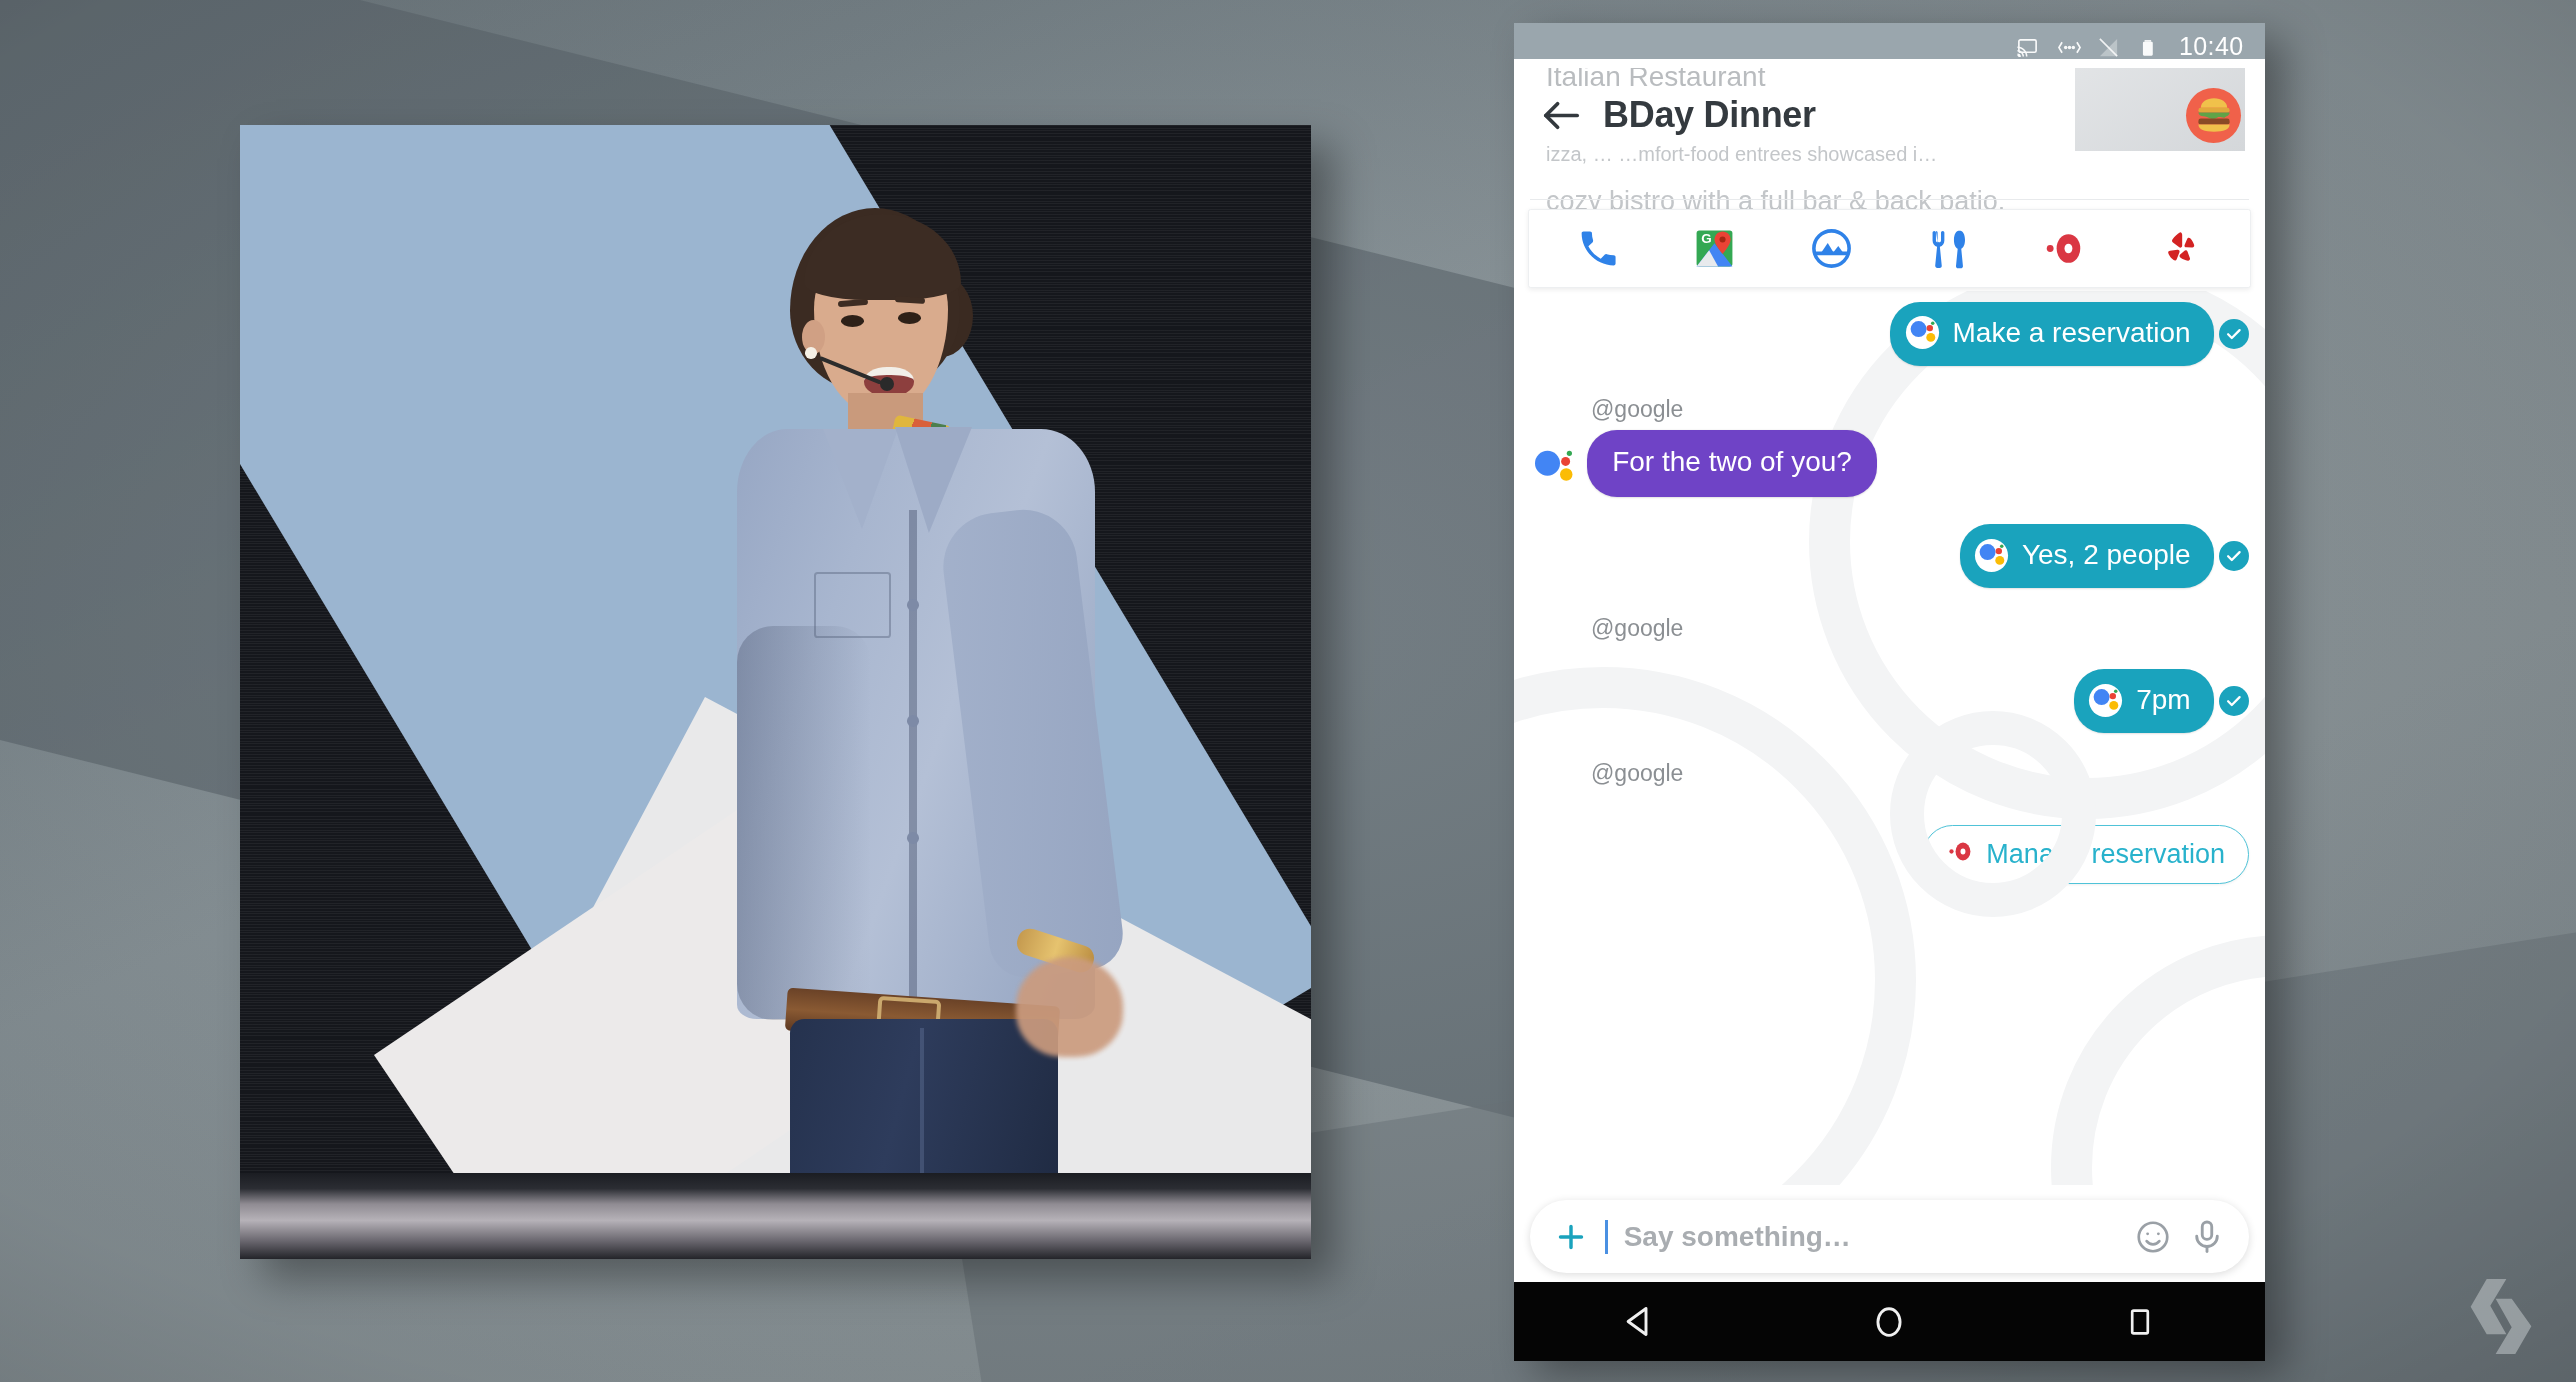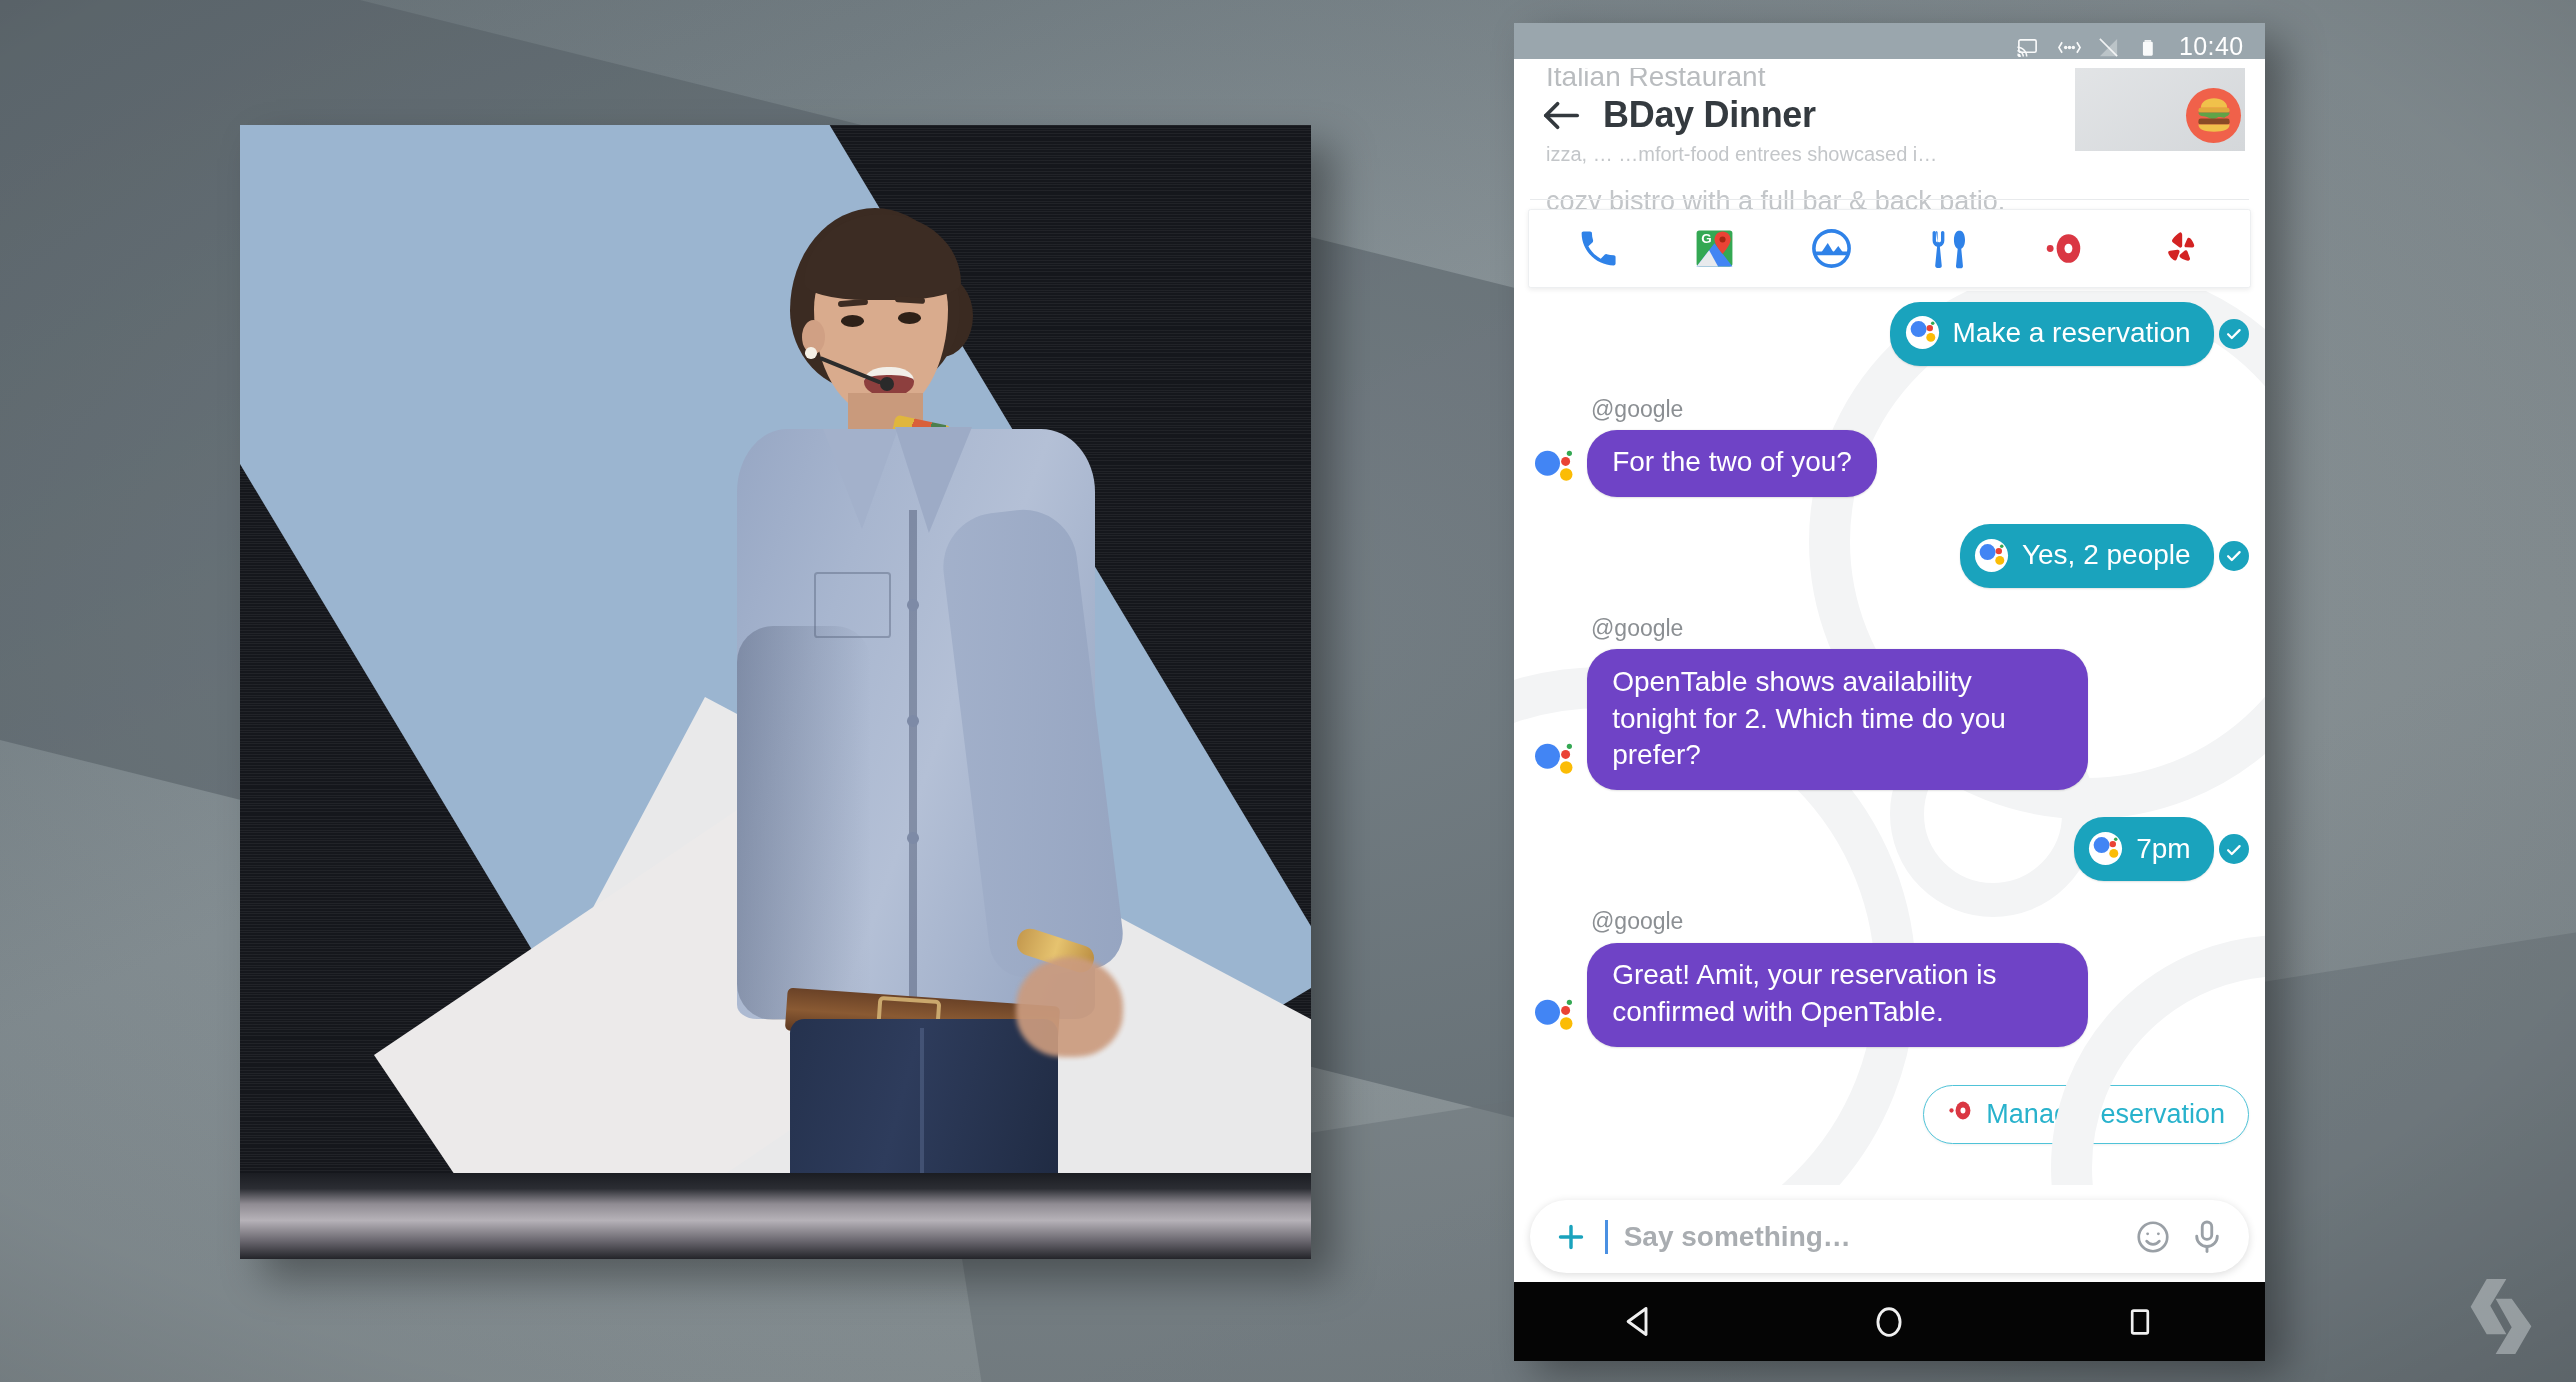--- a/index.html
+++ b/index.html
@@ -578,31 +578,20 @@
         </span>
         <span class="check">
           <svg viewBox="0 0 24 24" width="19.7" height="19.7" fill="none" stroke="#fff" stroke-width="2.8" stroke-linecap="round" stroke-linejoin="round">
               <path d="M5 12.5l4.5 4.5L19 7.5"></path>
             </svg>
         </span>
       </div>
 
       <div style="margin-top:27px">
         <div class="sender">@google</div>
-        <div class="msg-row in">
-          <span class="asst-avatar">
-            <svg viewBox="0 0 40 40" width="50" height="50">
-              <circle cx="14" cy="17" r="10" fill="#4285f4"></circle>
-              <circle cx="28.5" cy="15.5" r="3.6" fill="#ea4335"></circle>
-              <circle cx="29" cy="26" r="5" fill="#fbbc05"></circle>
-              <circle cx="31.5" cy="9" r="2.1" fill="#34a853"></circle>
-            </svg>
-          </span>
-          <span class="bubble-in">OpenTable shows availability tonight for 2. Which time do you prefer?</span>
-        </div>
       </div>
 
       <div class="msg-row out" style="margin-top:27px">
         <span class="bubble-out">
           <span class="asst-inline">
             <svg viewBox="0 0 40 40" width="39" height="39">
               <circle cx="20" cy="20" r="17" fill="#ffffff"></circle>
               <circle cx="16" cy="16.5" r="8.2" fill="#4285f4"></circle>
               <circle cx="27.5" cy="15.5" r="3.3" fill="#ea4335"></circle>
               <circle cx="28.5" cy="25" r="4.6" fill="#fbbc05"></circle>
@@ -613,31 +602,20 @@
         </span>
         <span class="check">
           <svg viewBox="0 0 24 24" width="19.7" height="19.7" fill="none" stroke="#fff" stroke-width="2.8" stroke-linecap="round" stroke-linejoin="round">
               <path d="M5 12.5l4.5 4.5L19 7.5"></path>
             </svg>
         </span>
       </div>
 
       <div style="margin-top:27px">
         <div class="sender">@google</div>
-        <div class="msg-row in">
-          <span class="asst-avatar">
-            <svg viewBox="0 0 40 40" width="50" height="50">
-              <circle cx="14" cy="17" r="10" fill="#4285f4"></circle>
-              <circle cx="28.5" cy="15.5" r="3.6" fill="#ea4335"></circle>
-              <circle cx="29" cy="26" r="5" fill="#fbbc05"></circle>
-              <circle cx="31.5" cy="9" r="2.1" fill="#34a853"></circle>
-            </svg>
-          </span>
-          <span class="bubble-in">Great! Amit, your reservation is confirmed with OpenTable.</span>
-        </div>
       </div>
 
       <div class="chip-row" style="margin-top:38px">
         <span class="chip">
           <span>
             <svg viewBox="0 0 24 24" width="27" height="27">
               <circle cx="4" cy="12" r="1.9" fill="#da3743"></circle>
               <ellipse cx="14.2" cy="12" rx="6.6" ry="8" fill="#da3743"></ellipse>
               <ellipse cx="14.2" cy="12" rx="2.2" ry="2.7" fill="#ffffff"></ellipse>
             </svg>

